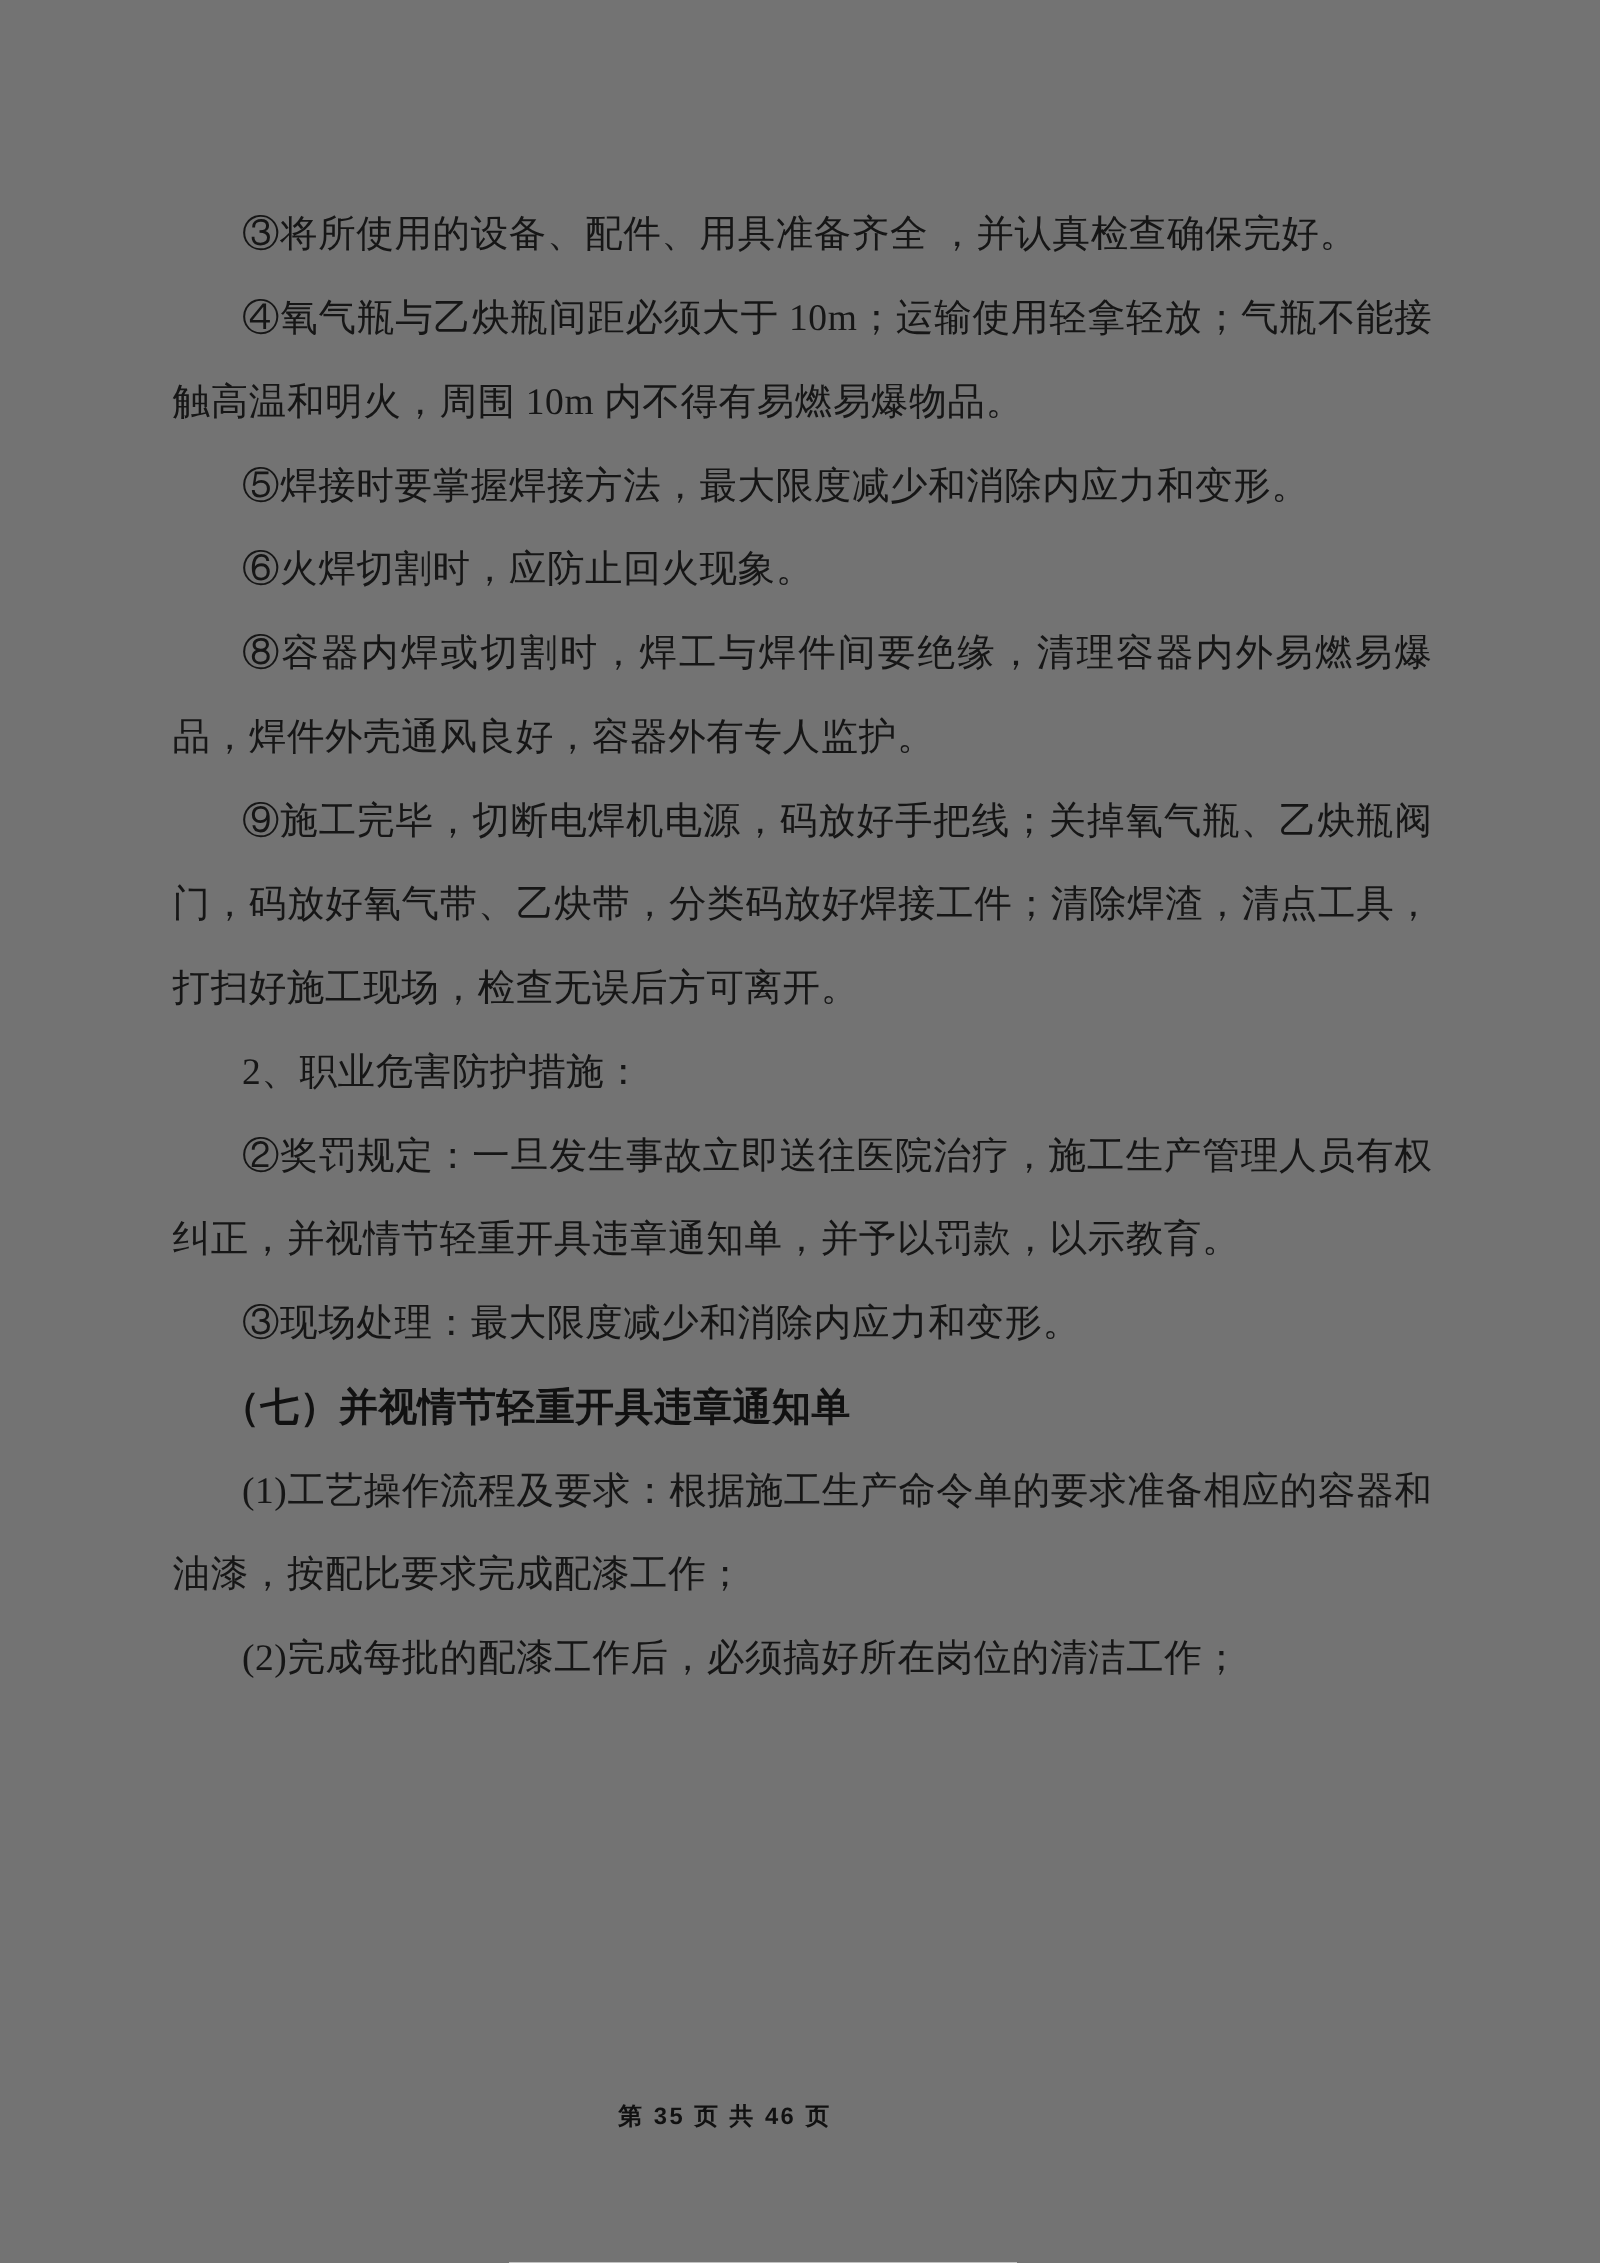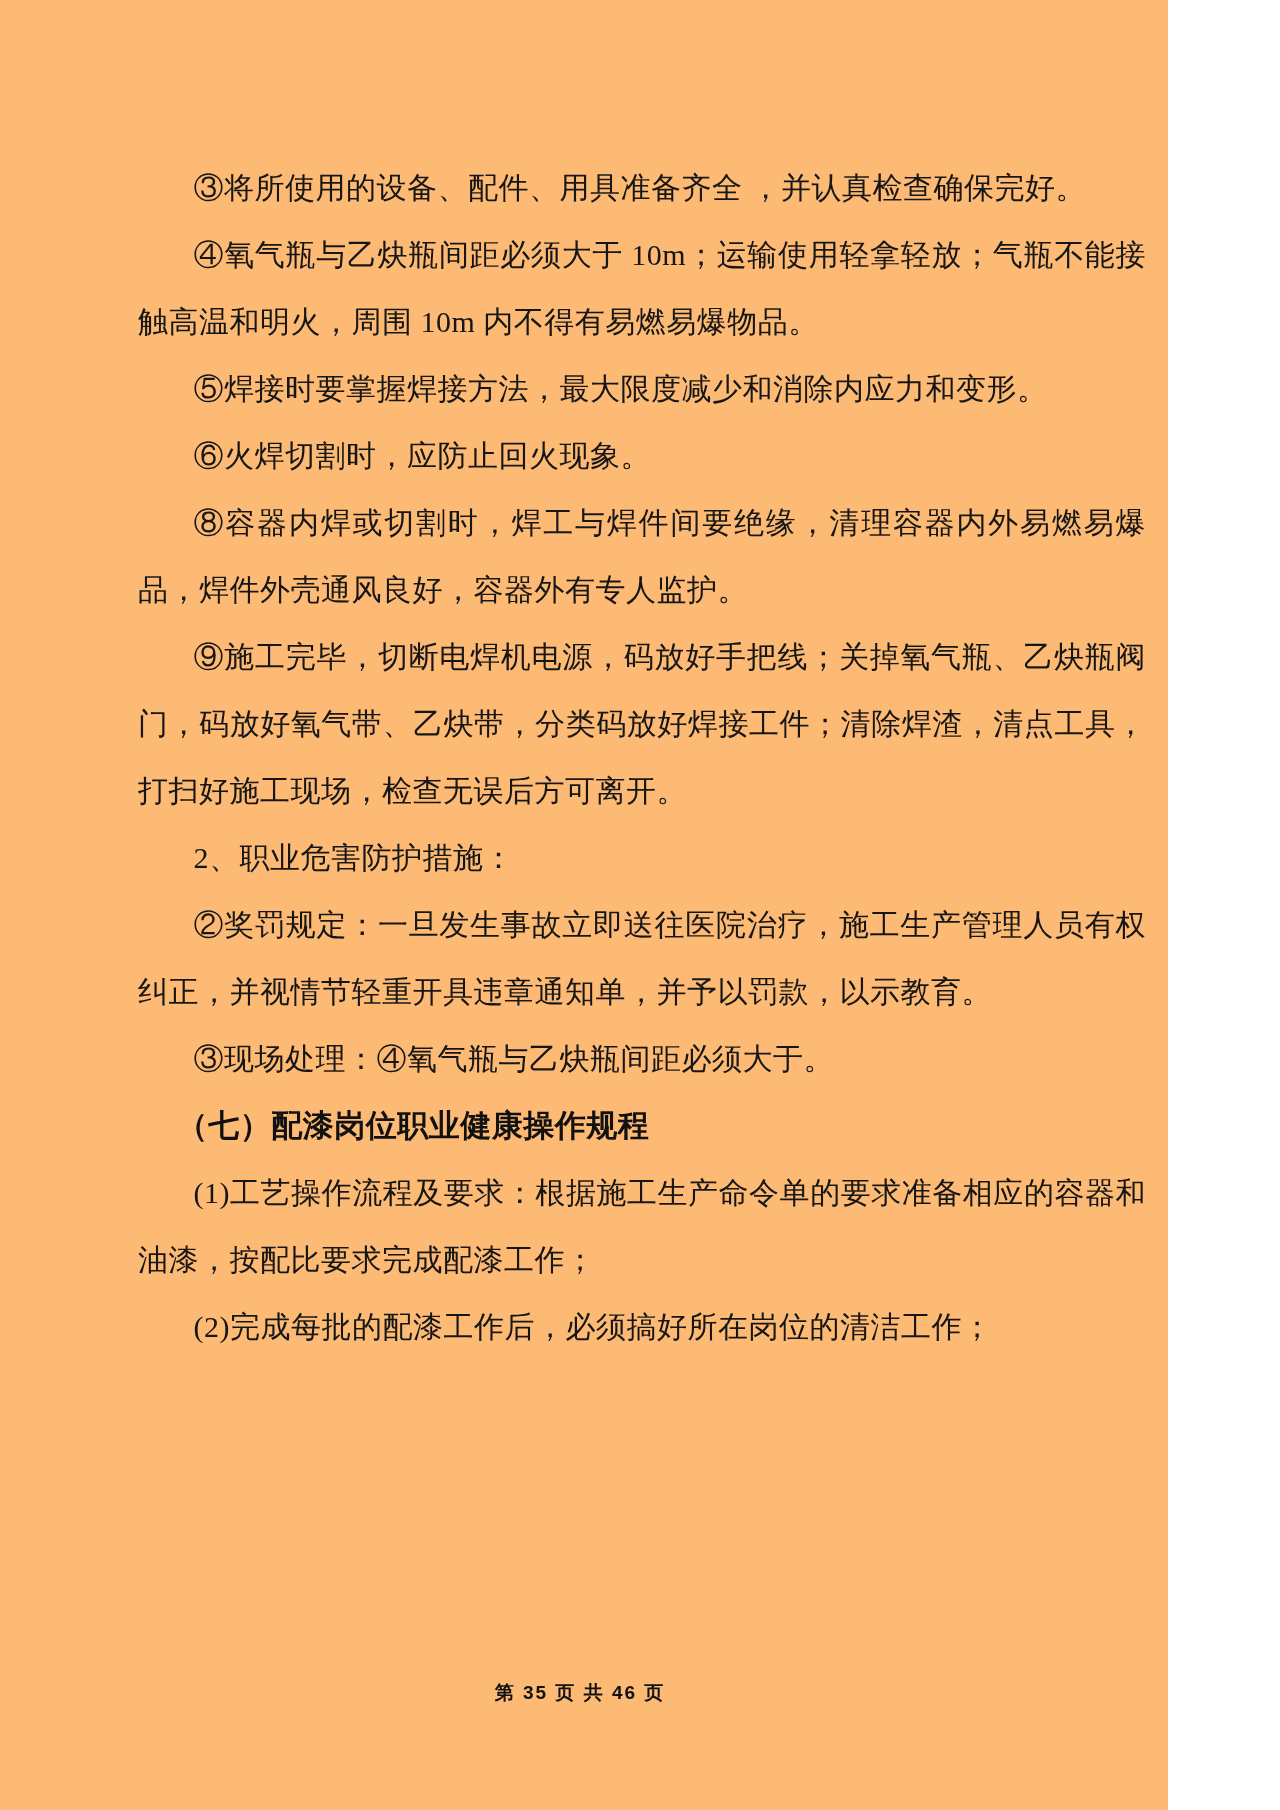--- a/index.html
+++ b/index.html
@@ -1,22 +1,22 @@
 <!DOCTYPE html>
 <html><head>
 <meta charset="utf-8">
 <style>
   * { margin: 0; padding: 0; box-sizing: border-box; }
   html, body { background: #ffffff; }
 
   .page {
     position: relative;
-    width: 1168px;
+    width: 1280px;
     height: 1810px;
-    background: #fdba74;
+    background: #737373;
     overflow: hidden;
     color: #161616;
     font-family: "Liberation Serif", "DejaVu Serif", serif;
   }
 
   .doc-body {
     position: absolute;
     left: 138px;
     top: 154px;
     width: 1008px;
@@ -62,22 +62,22 @@
 
   <main class="doc-body">
     <p class="para">③将所使用的设备、配件、用具准备齐全 ，并认真检查确保完好。</p>
     <p class="para">④氧气瓶与乙炔瓶间距必须大于 10m；运输使用轻拿轻放；气瓶不能接触高温和明火，周围 10m 内不得有易燃易爆物品。</p>
     <p class="para">⑤焊接时要掌握焊接方法，最大限度减少和消除内应力和变形。</p>
     <p class="para">⑥火焊切割时，应防止回火现象。</p>
     <p class="para">⑧容器内焊或切割时，焊工与焊件间要绝缘，清理容器内外易燃易爆品，焊件外壳通风良好，容器外有专人监护。</p>
     <p class="para">⑨施工完毕，切断电焊机电源，码放好手把线；关掉氧气瓶、乙炔瓶阀门，码放好氧气带、乙炔带，分类码放好焊接工件；清除焊渣，清点工具，打扫好施工现场，检查无误后方可离开。</p>
     <p class="para">2、职业危害防护措施：</p>
     <p class="para">②奖罚规定：一旦发生事故立即送往医院治疗，施工生产管理人员有权纠正，并视情节轻重开具违章通知单，并予以罚款，以示教育。</p>
-    <p class="para">③现场处理：④氧气瓶与乙炔瓶间距必须大于。</p>
-    <h2 class="heading">（七）配漆岗位职业健康操作规程</h2>
+    <p class="para">③现场处理：最大限度减少和消除内应力和变形。</p>
+    <h2 class="heading">（七）并视情节轻重开具违章通知单</h2>
     <p class="para">(1)工艺操作流程及要求：根据施工生产命令单的要求准备相应的容器和油漆，按配比要求完成配漆工作；</p>
     <p class="para">(2)完成每批的配漆工作后，必须搞好所在岗位的清洁工作；</p>
   </main>
 
   <footer class="page-footer">
     <span>第 35 页 共 46 页</span>
   </footer>
 
 </div>
 

